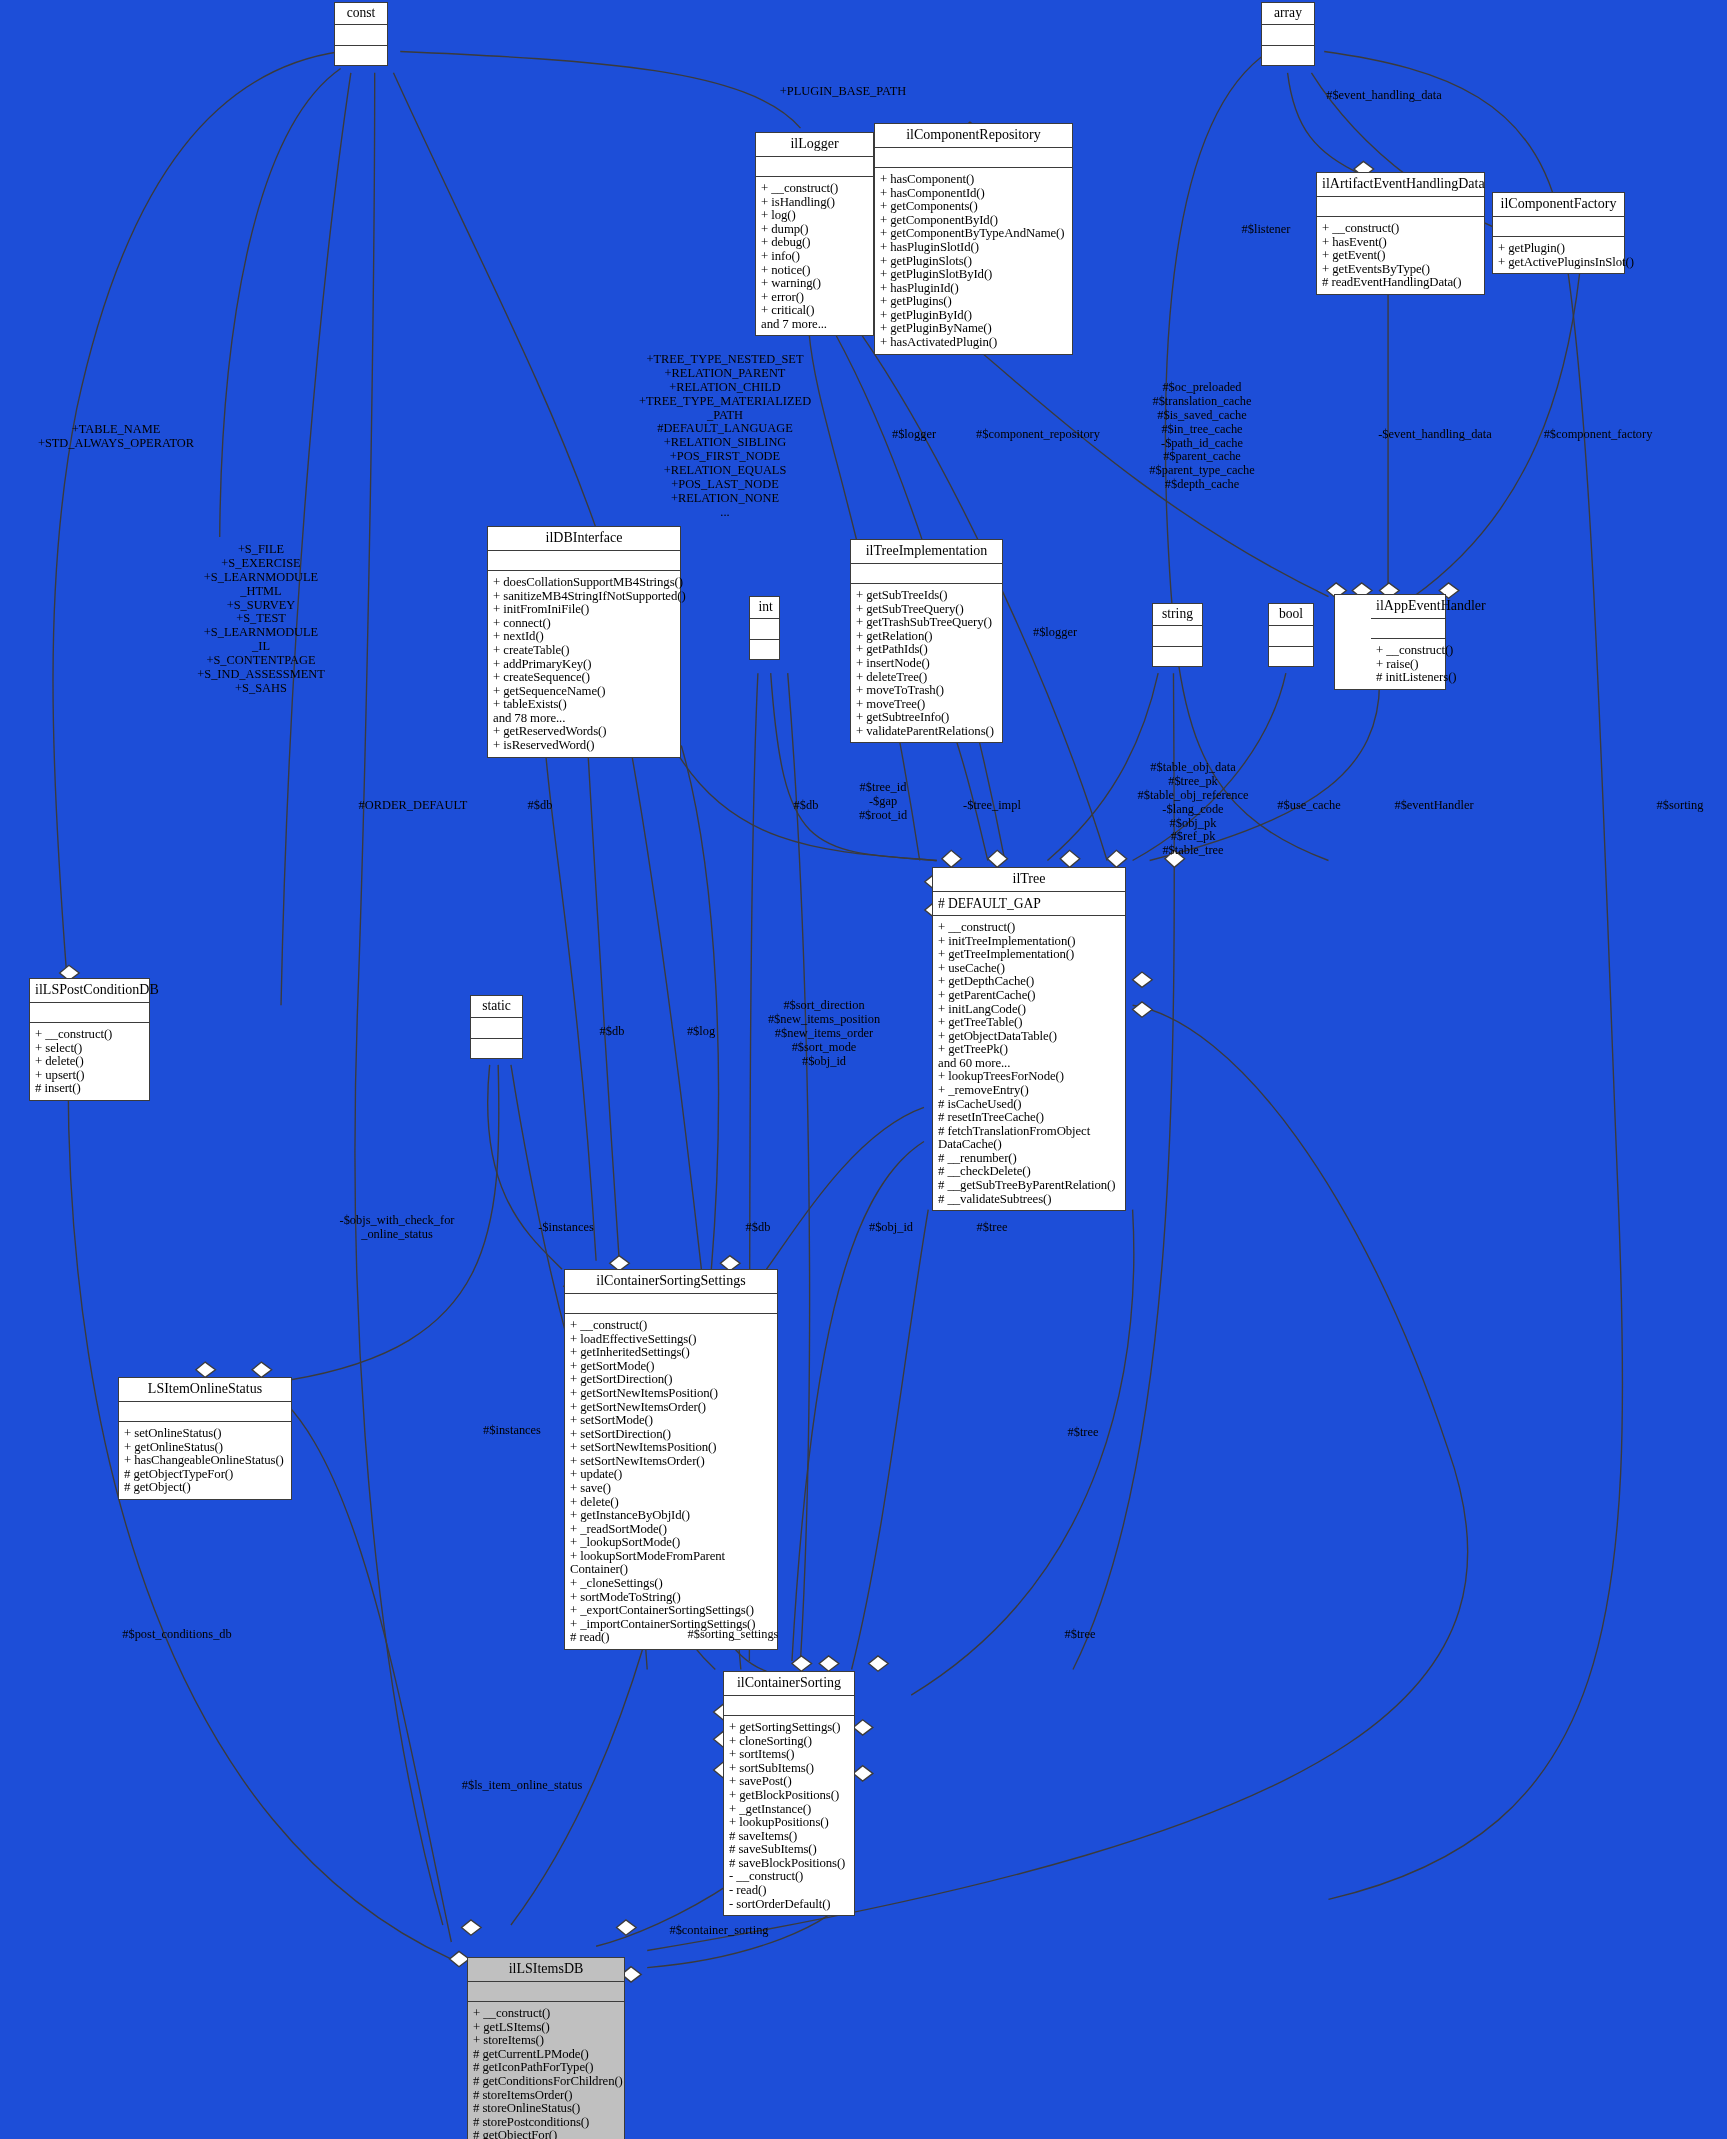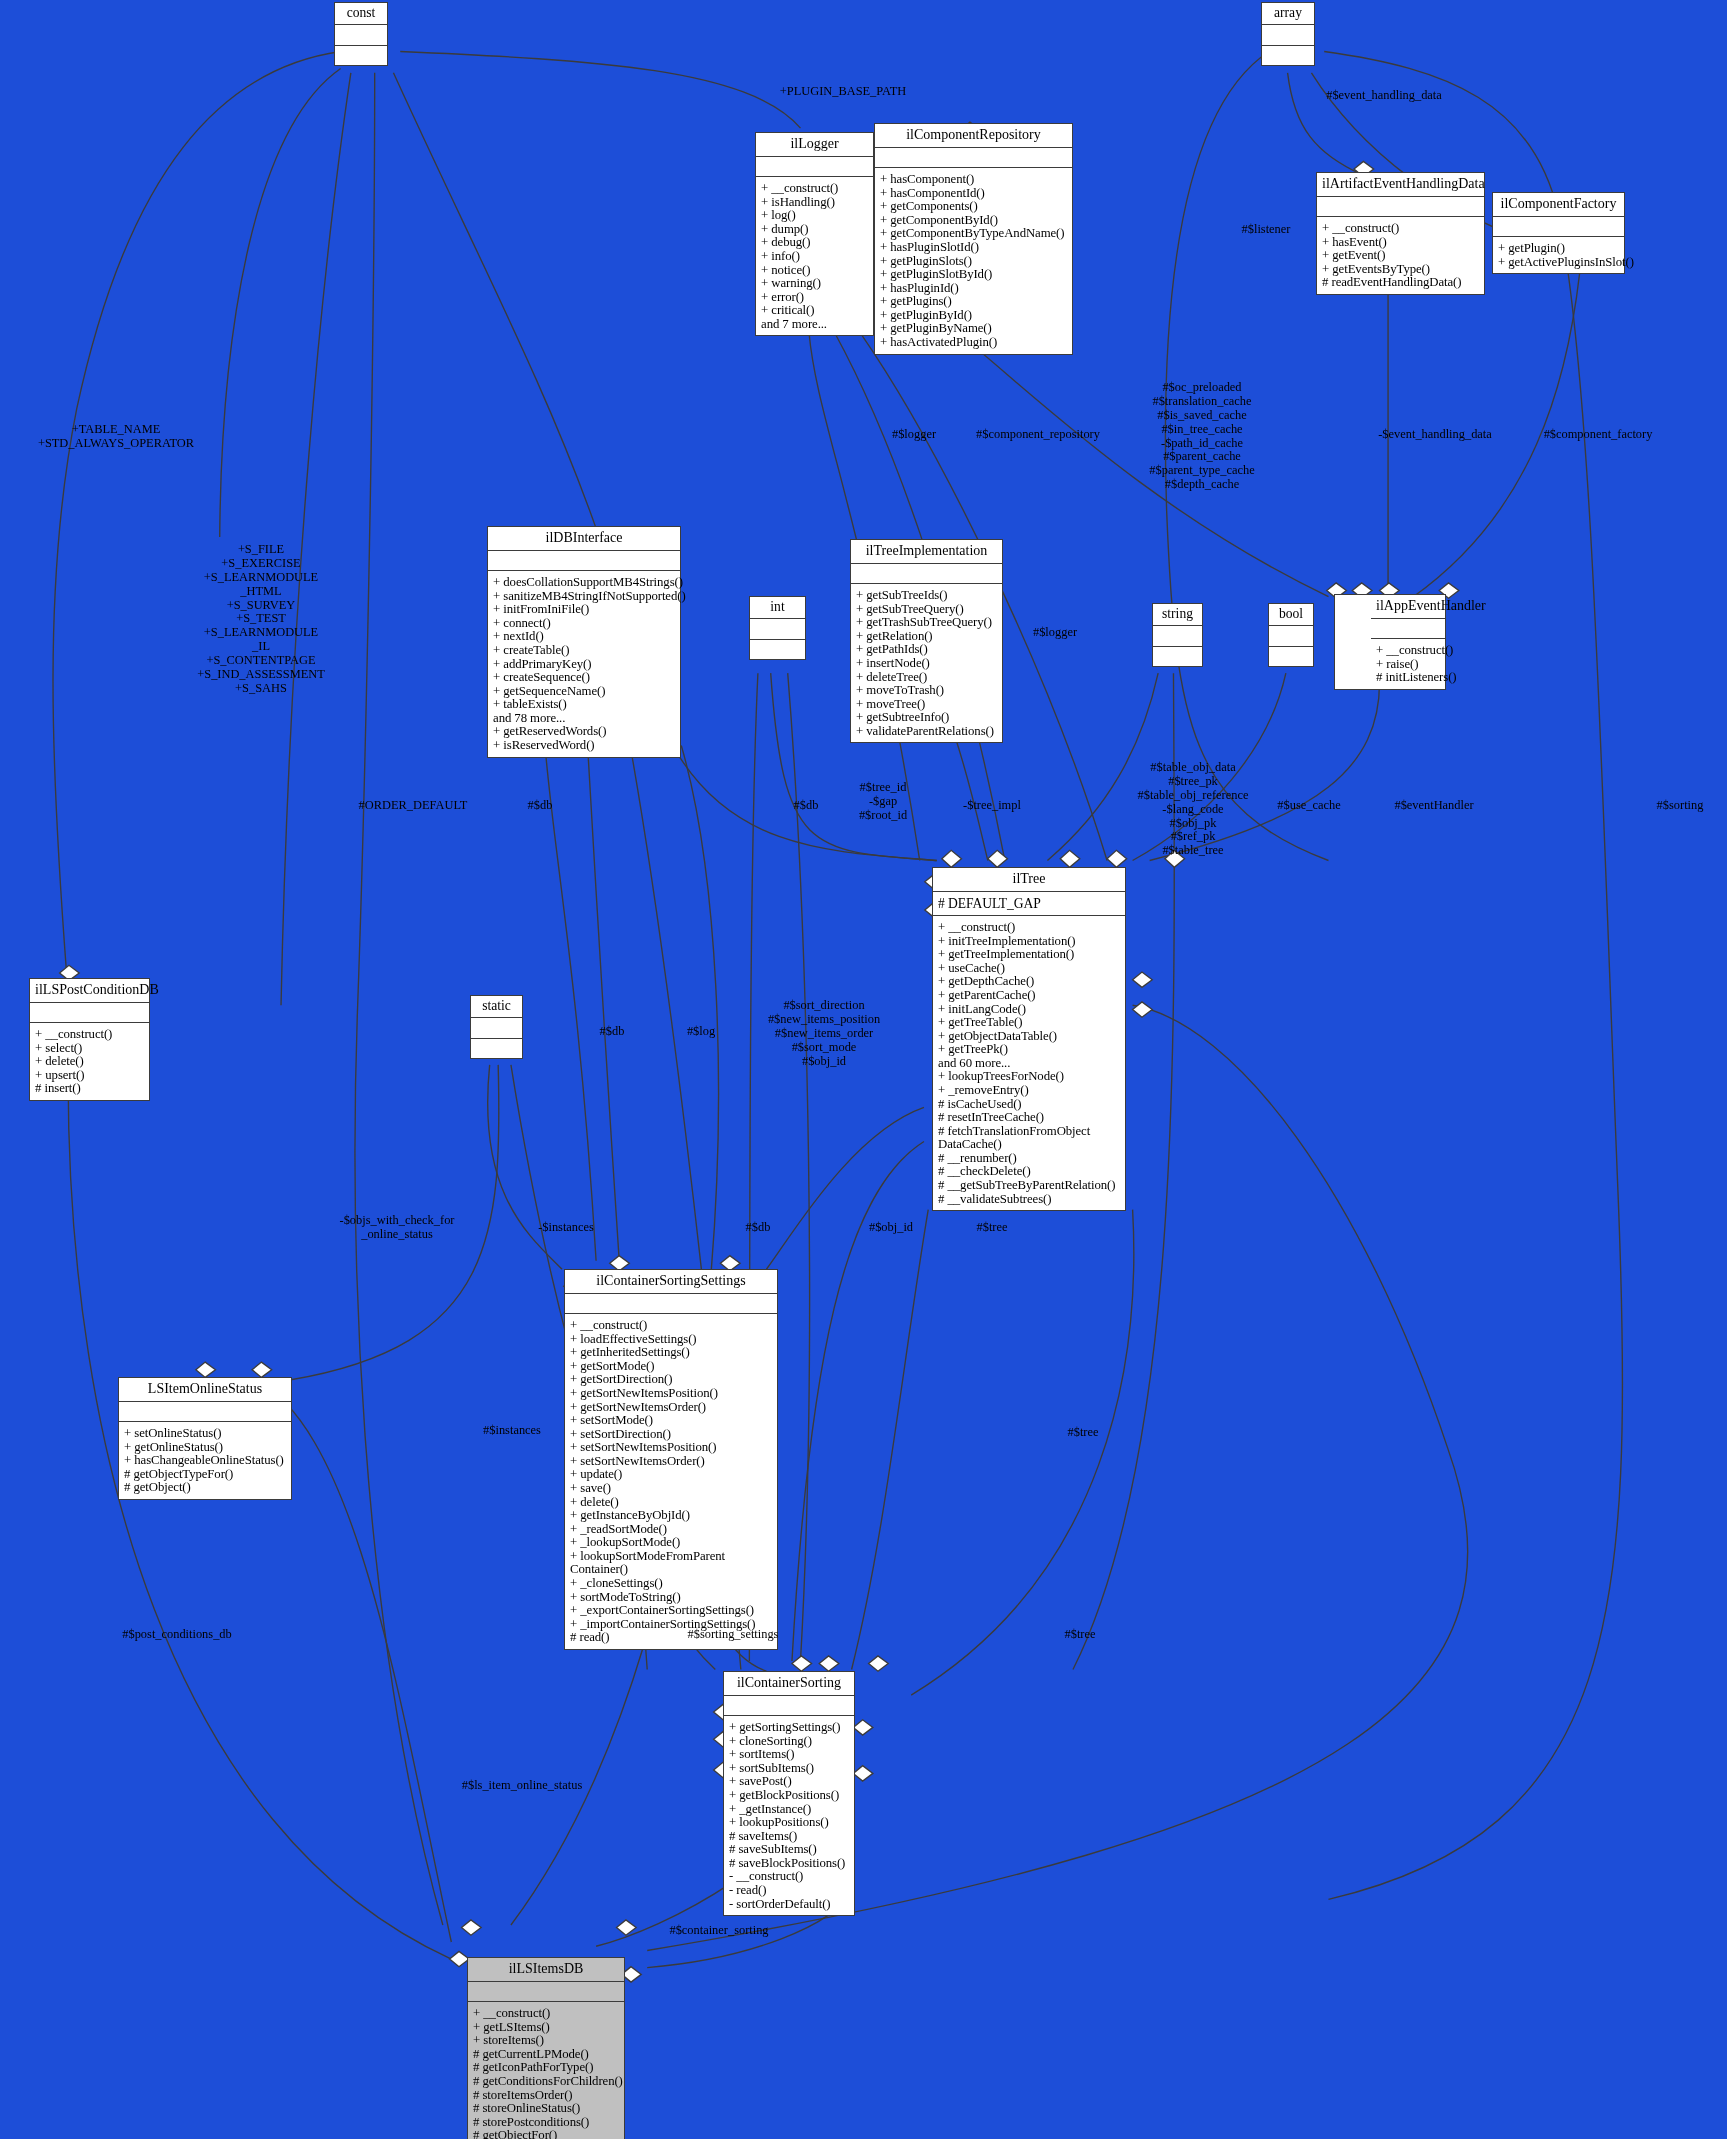--- a/index.html
+++ b/index.html
@@ -295,21 +295,21 @@
       <div class="row">+ getPathIds()</div>
       <div class="row">+ insertNode()</div>
       <div class="row">+ deleteTree()</div>
       <div class="row">+ moveToTrash()</div>
       <div class="row">+ moveTree()</div>
       <div class="row">+ getSubtreeInfo()</div>
       <div class="row">+ validateParentRelations()</div>
     </div>
   </div>
 
-  <div class="node small" style="left:749px; top:596px; width:57px;">
+  <div class="node small" style="left:749px; top:596px; width:31px;">
     <div class="title">int</div>
     <div class="sect empty"></div>
     <div class="sect empty"></div>
   </div>
 
   <div class="node small" style="left:1152px; top:603px; width:51px;">
     <div class="title">string</div>
     <div class="sect empty"></div>
     <div class="sect empty"></div>
   </div>
@@ -461,20 +461,32 @@
 
   <div class="elabel" style="left:843px; top:85px;">+PLUGIN_BASE_PATH</div>
 
   <div class="elabel" style="left:1384px; top:89px;text-align:right;">#$event_handling_data</div>
 
   <div class="elabel" style="left:1266px; top:223px;">#$listener</div>
 
   <div class="elabel" style="left:116px; top:423px;">+TABLE_NAME
 +STD_ALWAYS_OPERATOR</div>
 
+  <div class="elabel" style="left:725px; top:353px;">+TREE_TYPE_NESTED_SET
++RELATION_PARENT
++RELATION_CHILD
++TREE_TYPE_MATERIALIZED
+_PATH
+#DEFAULT_LANGUAGE
++RELATION_SIBLING
++POS_FIRST_NODE
++RELATION_EQUALS
++POS_LAST_NODE
++RELATION_NONE
+...</div>
 
   <div class="elabel" style="left:914px; top:428px;">#$logger</div>
 
   <div class="elabel" style="left:1038px; top:428px;">#$component_repository</div>
 
   <div class="elabel" style="left:1202px; top:381px;">#$oc_preloaded
 #$translation_cache
 #$is_saved_cache
 #$in_tree_cache
 -$path_id_cache

